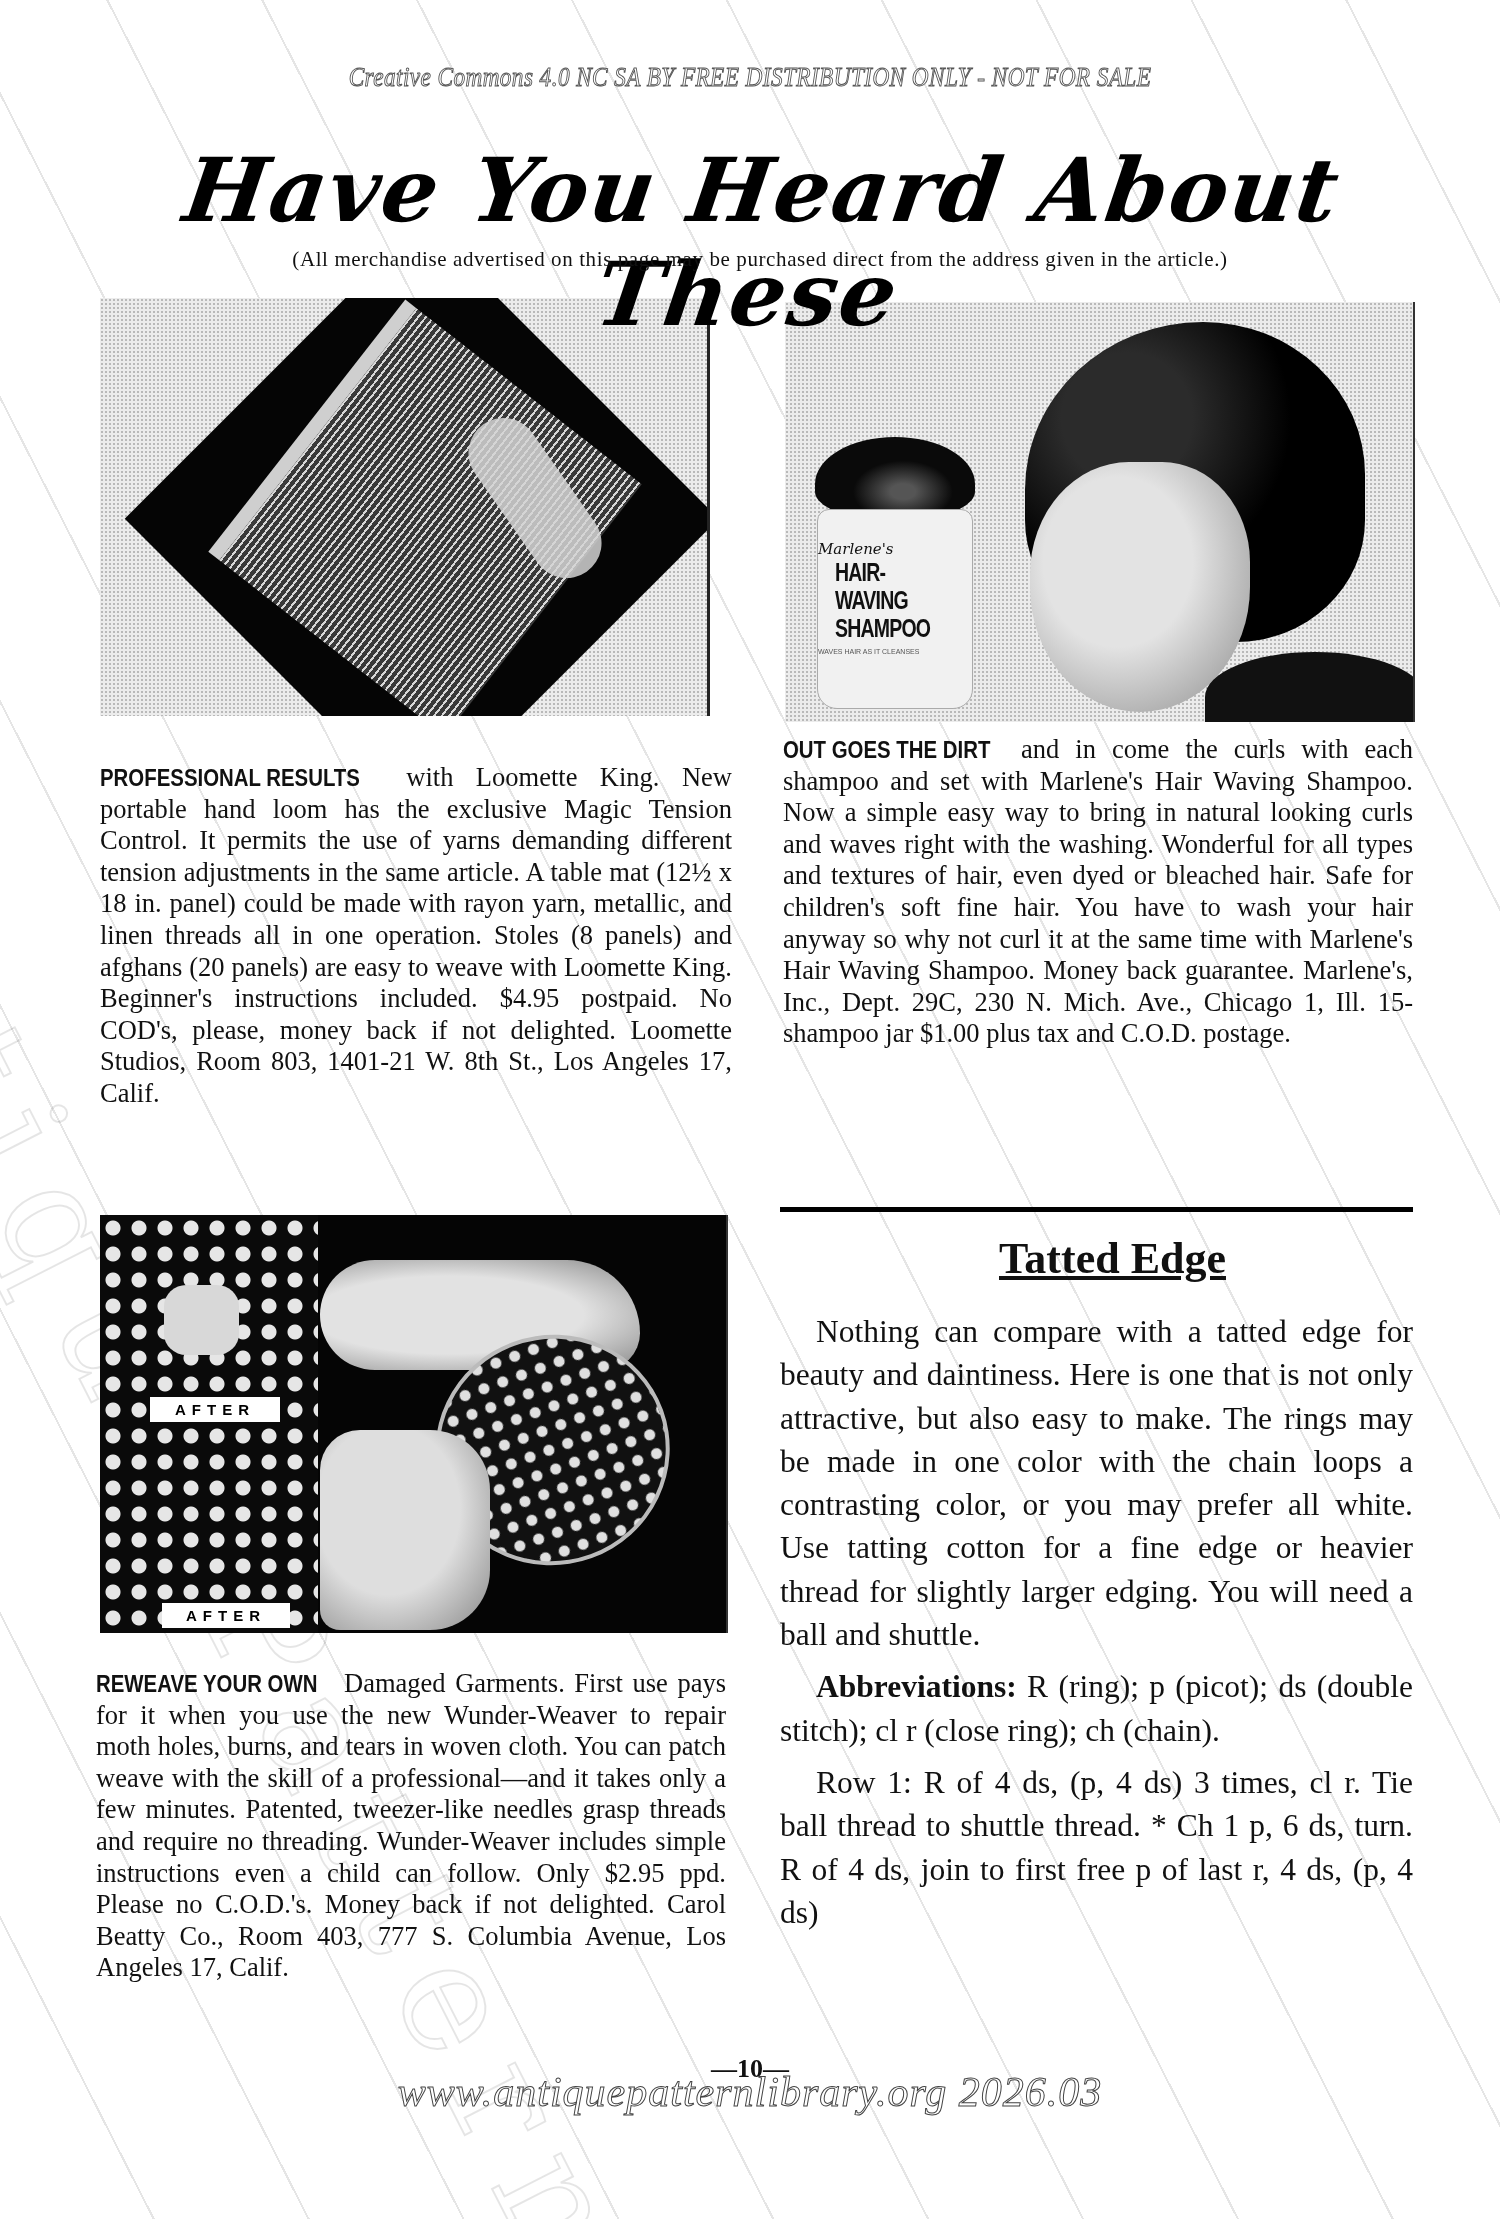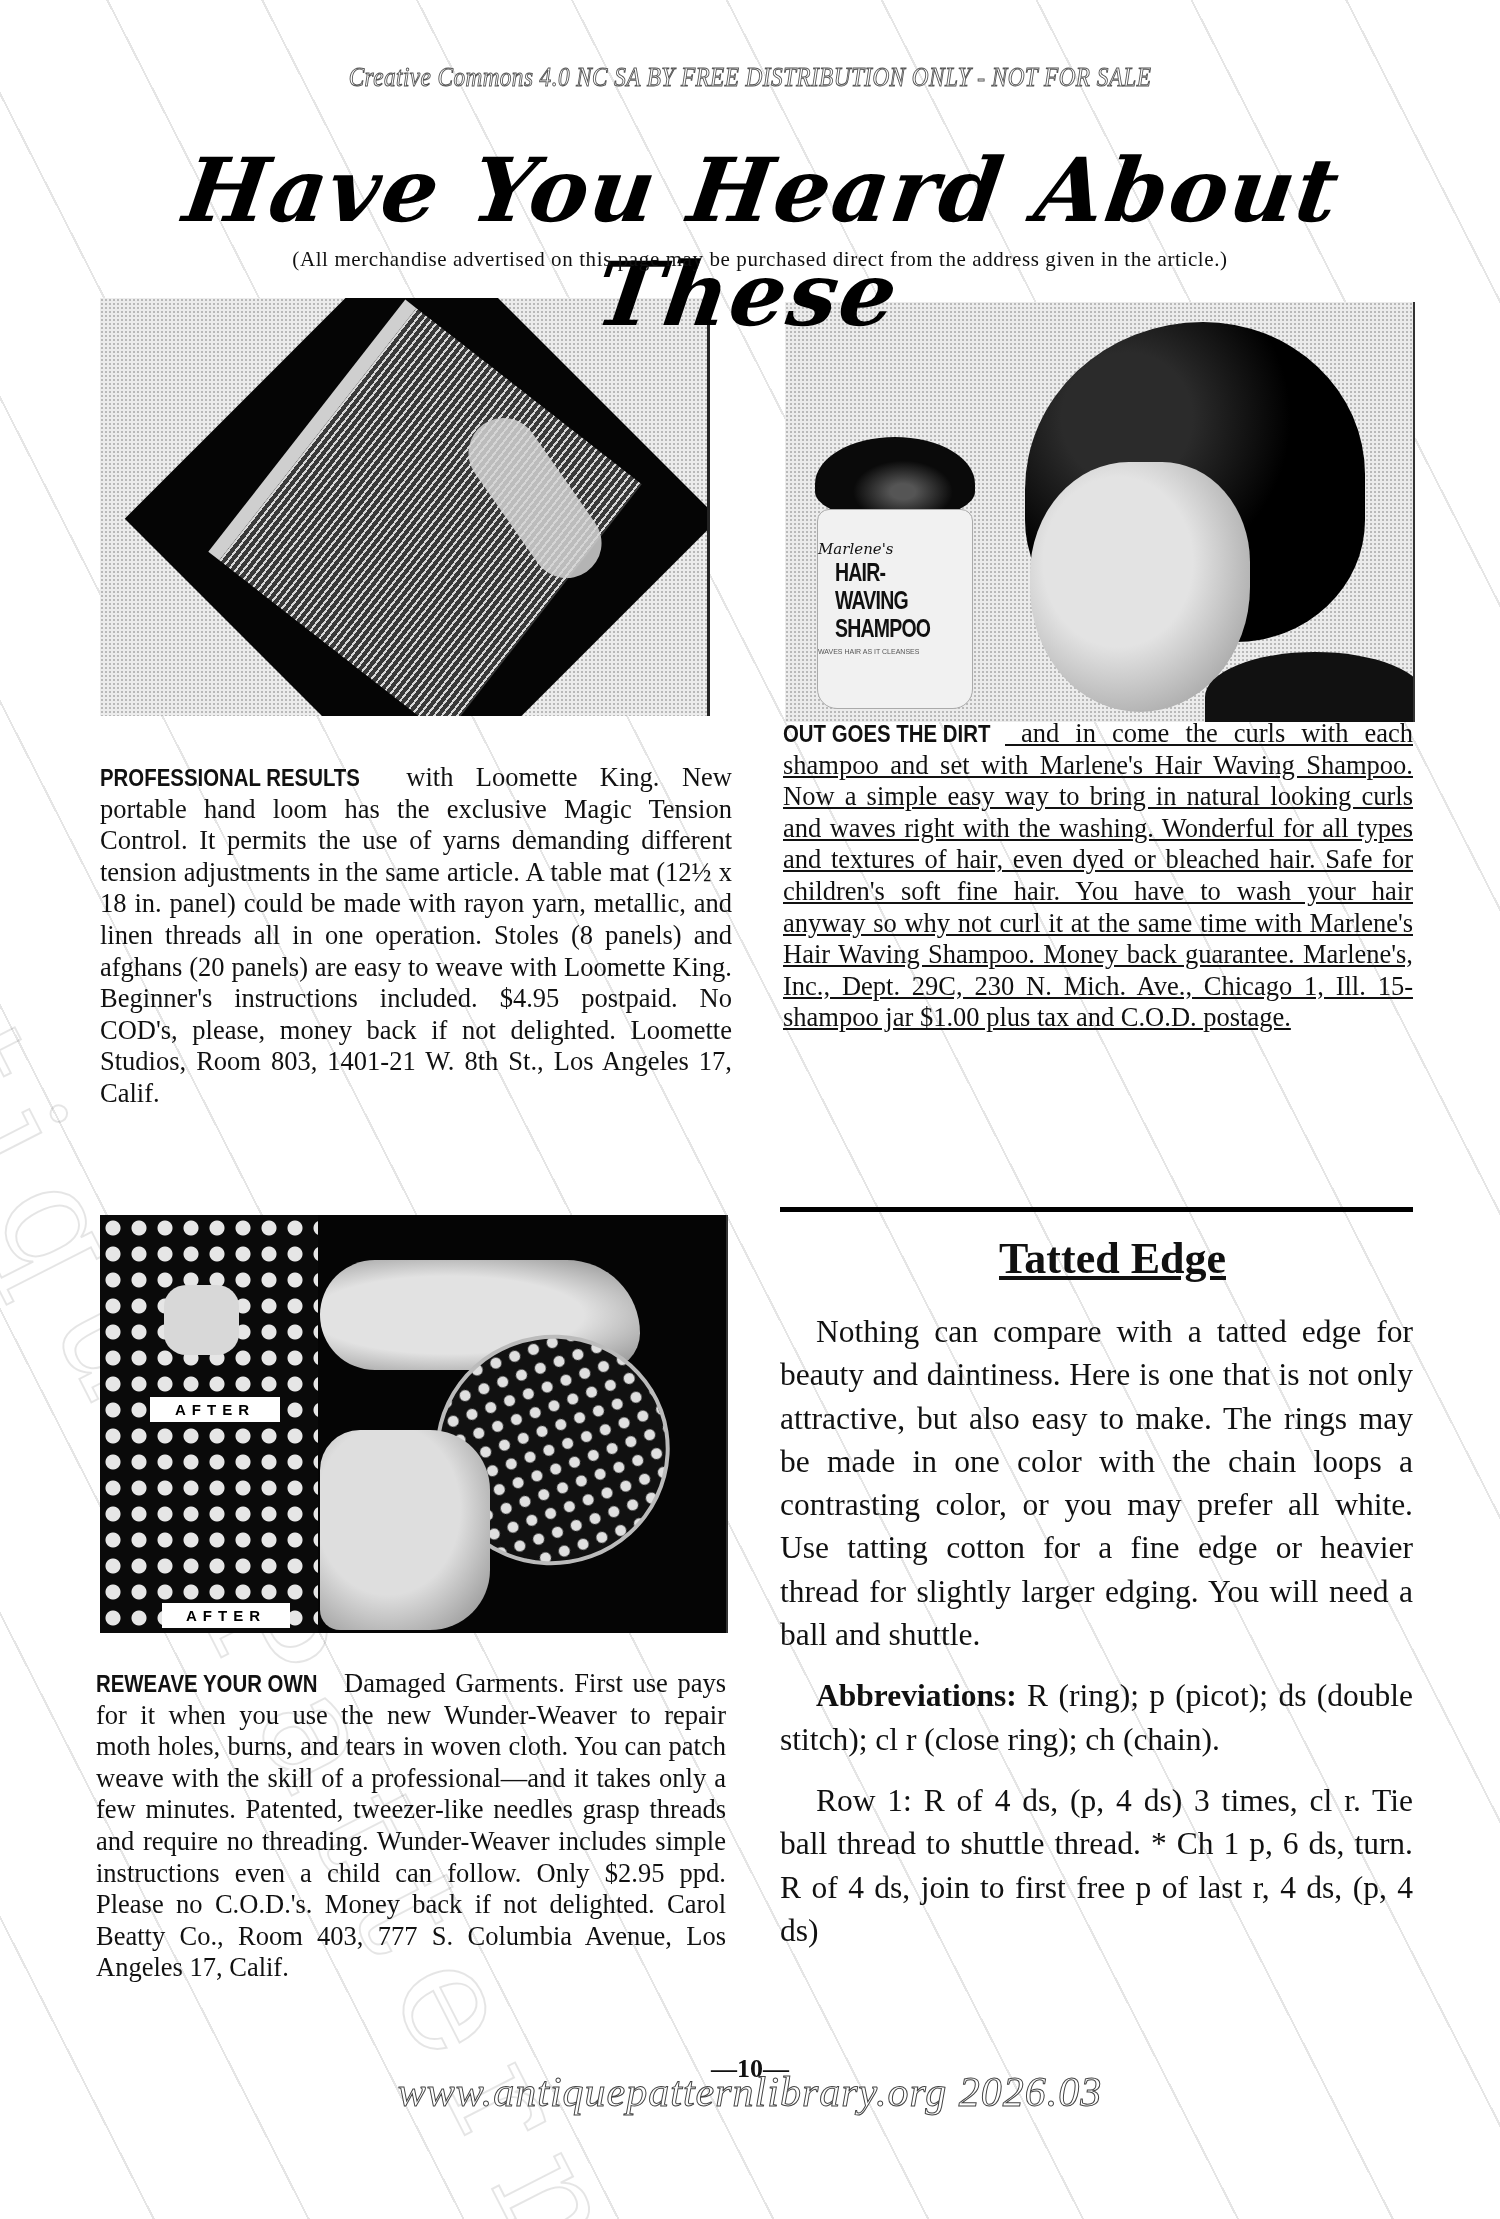--- a/index.html
+++ b/index.html
@@ -134,36 +134,36 @@
   .article {
     position: absolute; z-index: 2; font-family: "Liberation Serif", serif;
     font-size: 26.5px; line-height: 31.6px; text-align: justify; color: #111;
   }
   .article .lead {
     font-family: "Liberation Sans", sans-serif; font-weight: bold; font-size: 24px;
     letter-spacing: 0; transform: scaleX(0.85); display: inline-block; transform-origin: left;
     margin-right: -22px;
   }
   .article-loom { left: 100px; top: 762px; width: 632px; }
-  .article-shampoo { left: 783px; top: 718px; width: 630px; text-decoration: underline; }
+  .article-shampoo { left: 783px; top: 734px; width: 630px; }
   .article-reweave { left: 96px; top: 1668px; width: 630px; }
 
   .rule {
     position: absolute; left: 780px; top: 1207px; width: 633px; height: 5px; background: #000; z-index: 2;
   }
   .tatted-title {
     position: absolute; left: 796px; top: 1233px; width: 633px; text-align: center;
     font-family: "Liberation Serif", serif; font-weight: bold; font-size: 44px; z-index: 2; text-decoration: underline;
   }
   .tatted-body {
     position: absolute; left: 780px; top: 1310px; width: 633px; z-index: 2;
     font-family: "Liberation Serif", serif; font-size: 31.5px; line-height: 43.3px; text-align: justify;
   }
   .tatted-body p { text-indent: 36px; }
-  .tatted-body p + p { margin-top: 18px; }
+  .tatted-body p + p { margin-top: 9px; }
   .tatted-body .abbr-label { font-weight: bold; }
 
   .page-number {
     position: absolute; left: 0; top: 2054px; width: 1500px; text-align: center;
     font-family: "Liberation Serif", serif; font-weight: bold; font-size: 26px; z-index: 3;
   }
   .footer-url {
     position: absolute; left: 0; top: 2068px; width: 1500px; text-align: center;
     font-family: "Liberation Serif", serif; font-style: italic; font-size: 42px;
     color: #fff; -webkit-text-stroke: 1px #444; letter-spacing: 1px; z-index: 2;

